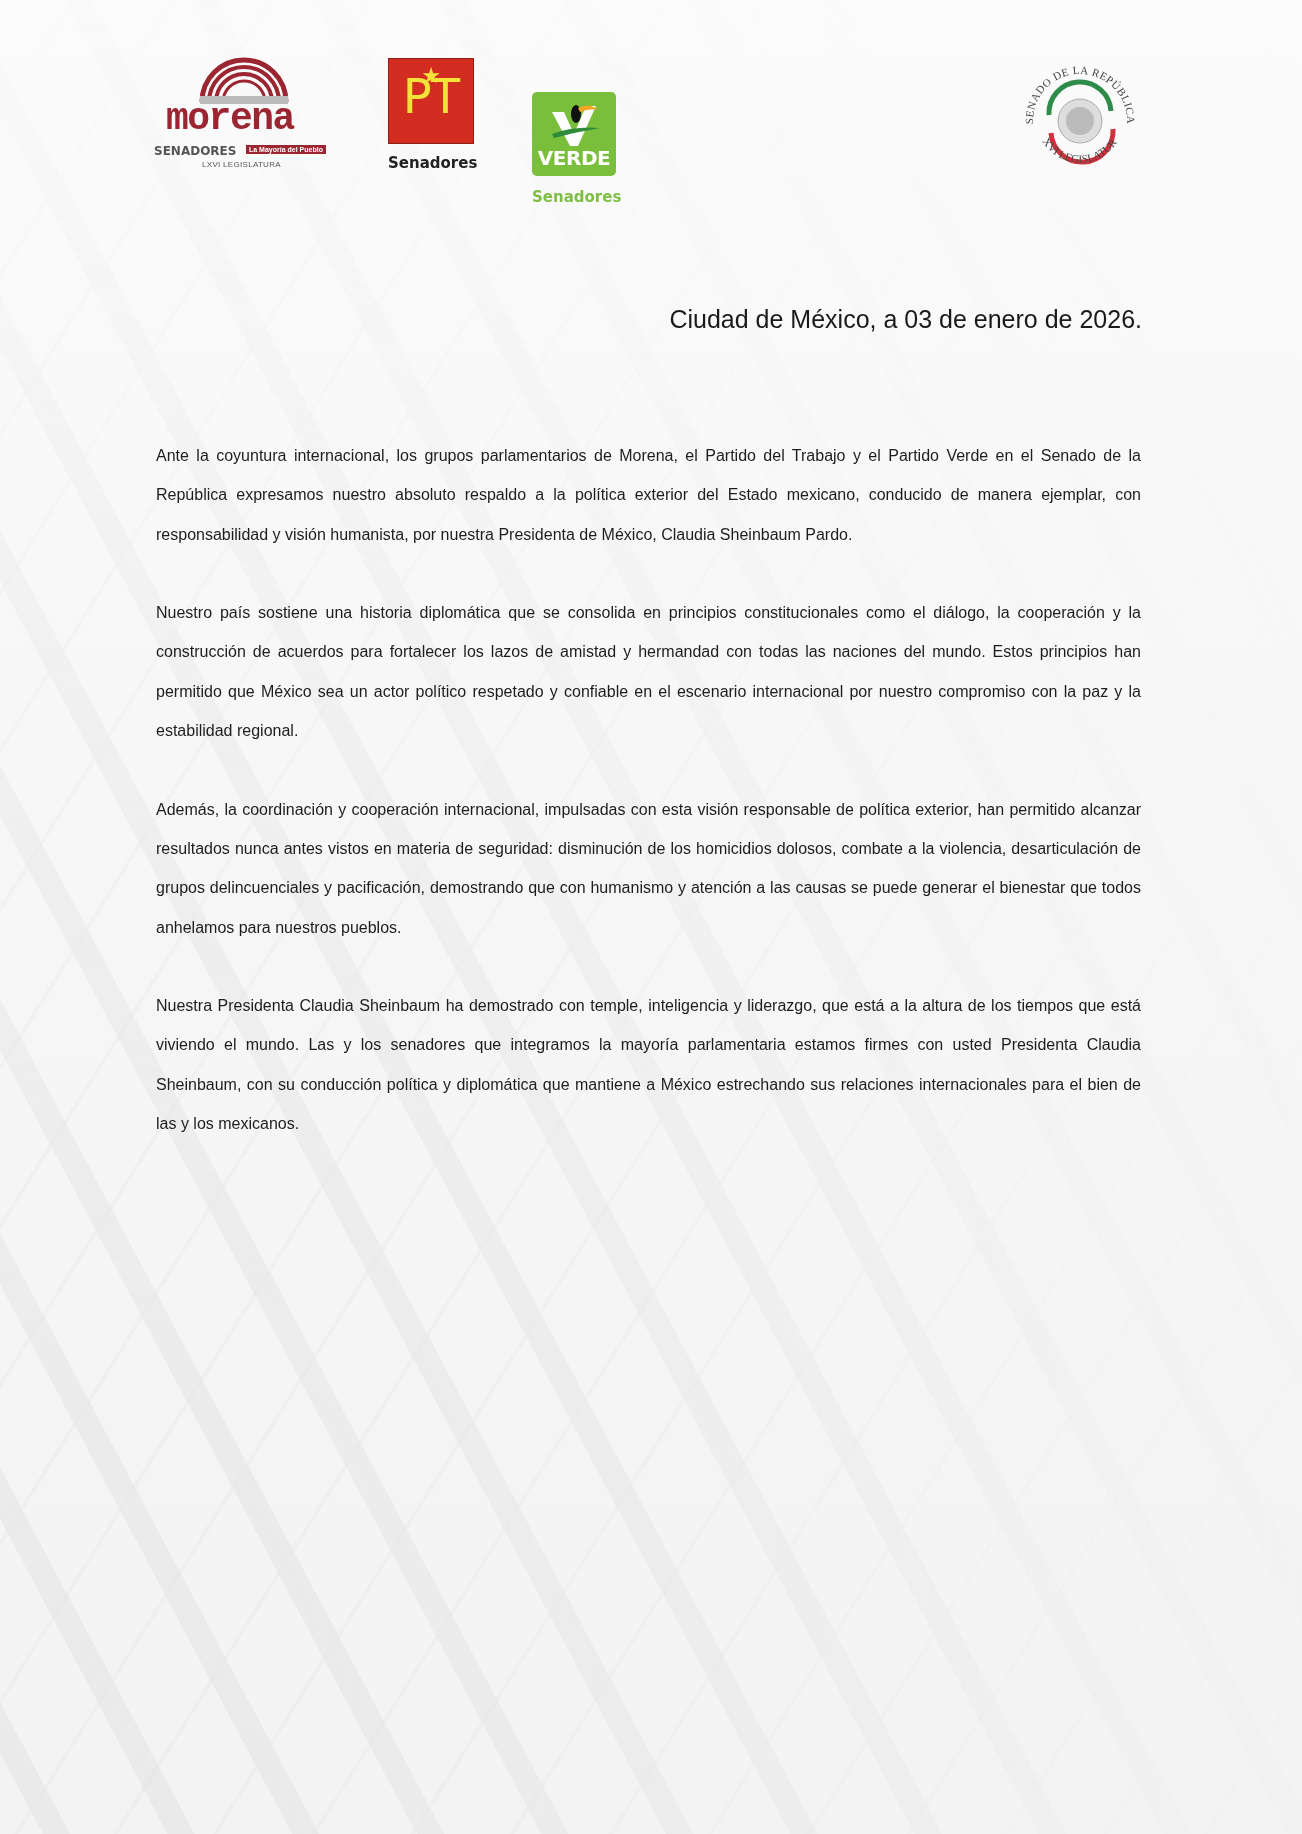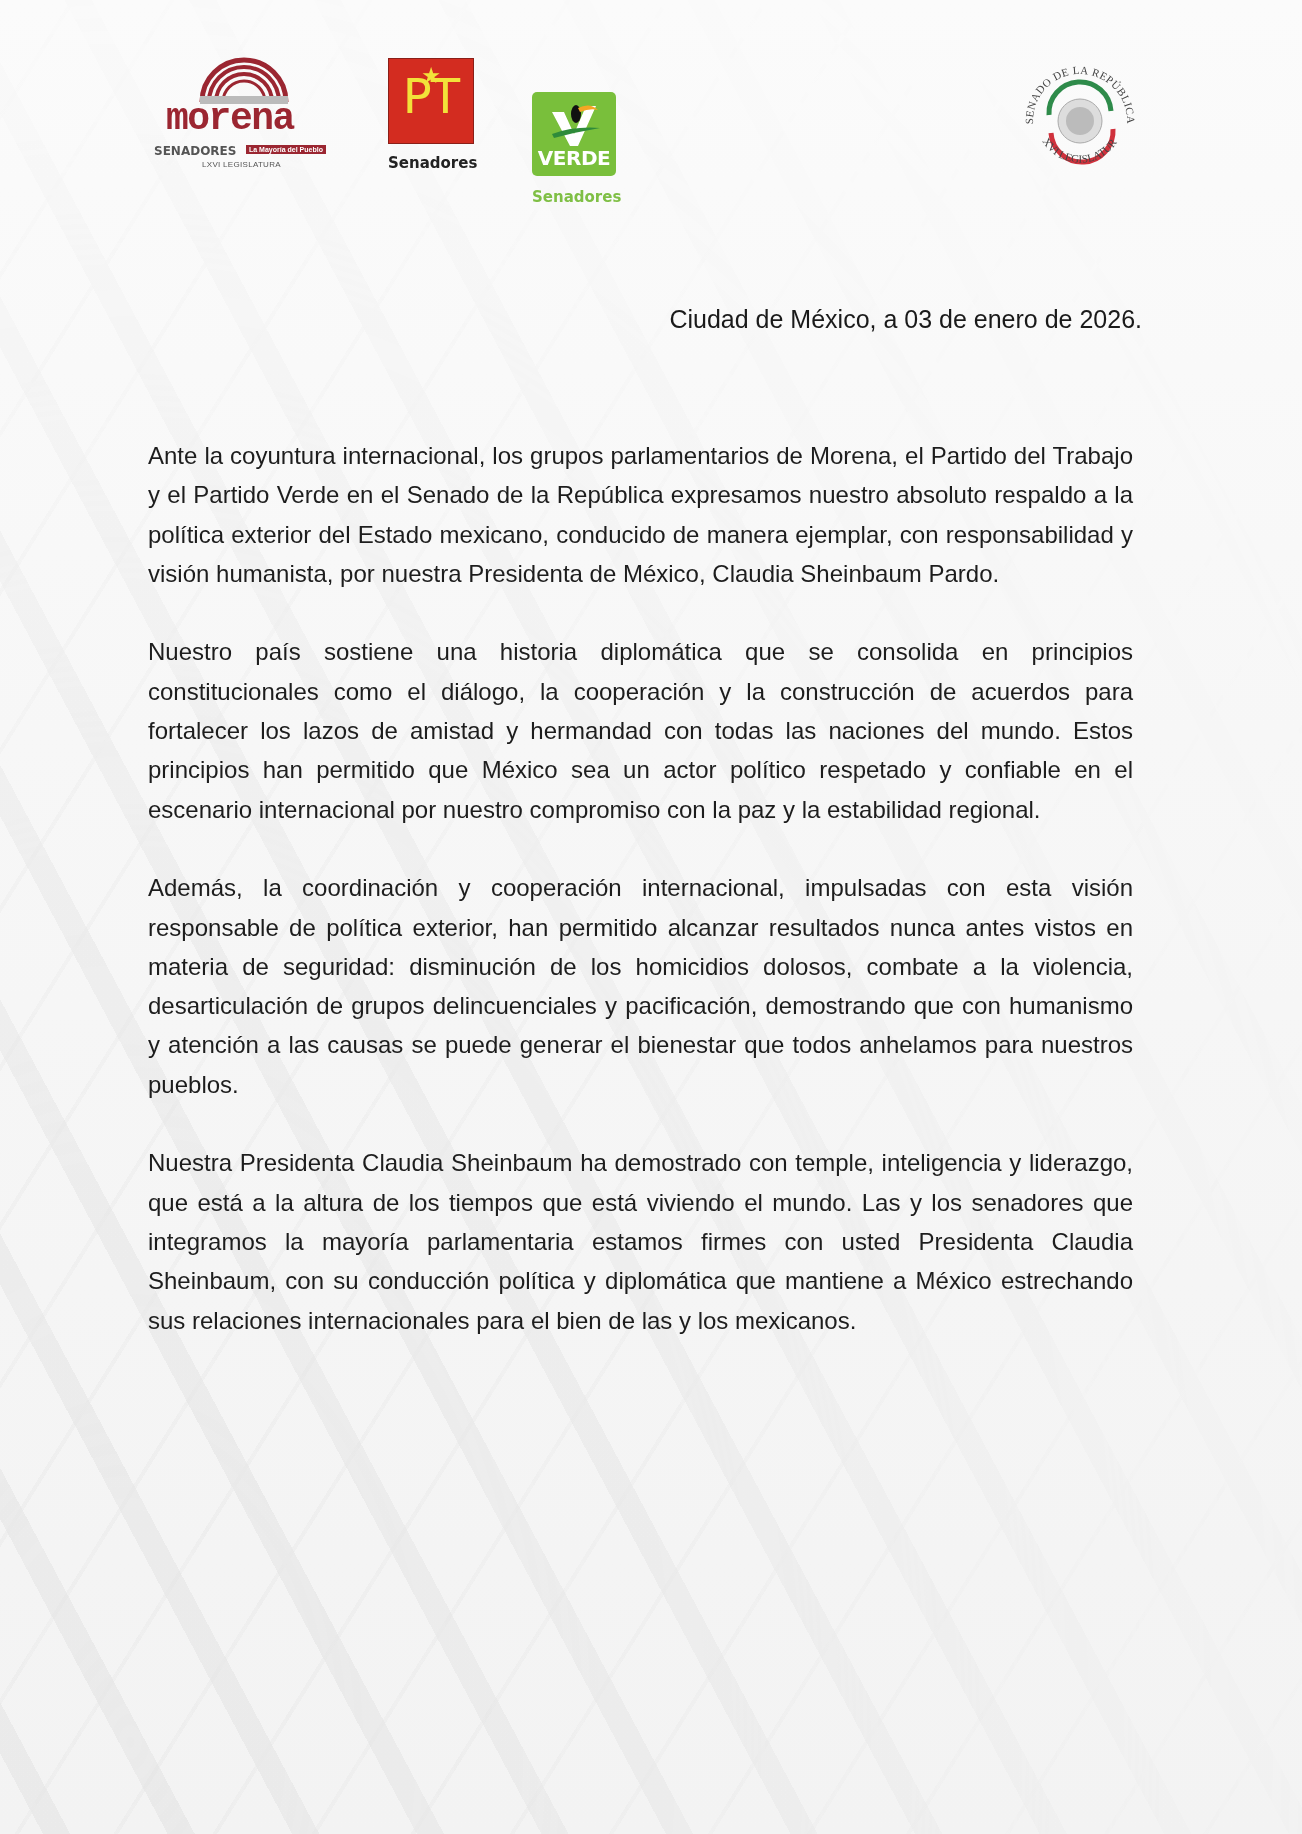--- a/index.html
+++ b/index.html
@@ -56,22 +56,22 @@
     .morena-tag { position: absolute; left: 92px; top: 89px; background: #9b2631; color: #fff; font-size: 7px; font-weight: bold; padding: 1px 3px; white-space: nowrap; }
     .morena-leg { position: absolute; left: 48px; top: 104px; font-size: 8px; color: #555; letter-spacing: 0.3px; }
     .morena-arc { position: absolute; left: 42px; top: 0; width: 96px; height: 48px; }
 
     .date {
       position: absolute; right: 160px; top: 305px;
       font-size: 25px; color: #1a1a1a; text-align: right;
     }
 
     .body-text {
-      position: absolute; left: 148px; top: 436px; width: 985px;
-      font-size: 24px; line-height: 39.3px; color: #1d1d1d;
+      position: absolute; left: 156px; top: 436px; width: 985px;
+      font-size: 16px; line-height: 39.3px; color: #1d1d1d;
       text-align: justify;
     }
     .body-text p { margin: 0 0 39.3px 0; }
   </style>
 </head>
 <body>
 
 <div class="bg2"></div>
 <div class="bg"></div>
 

